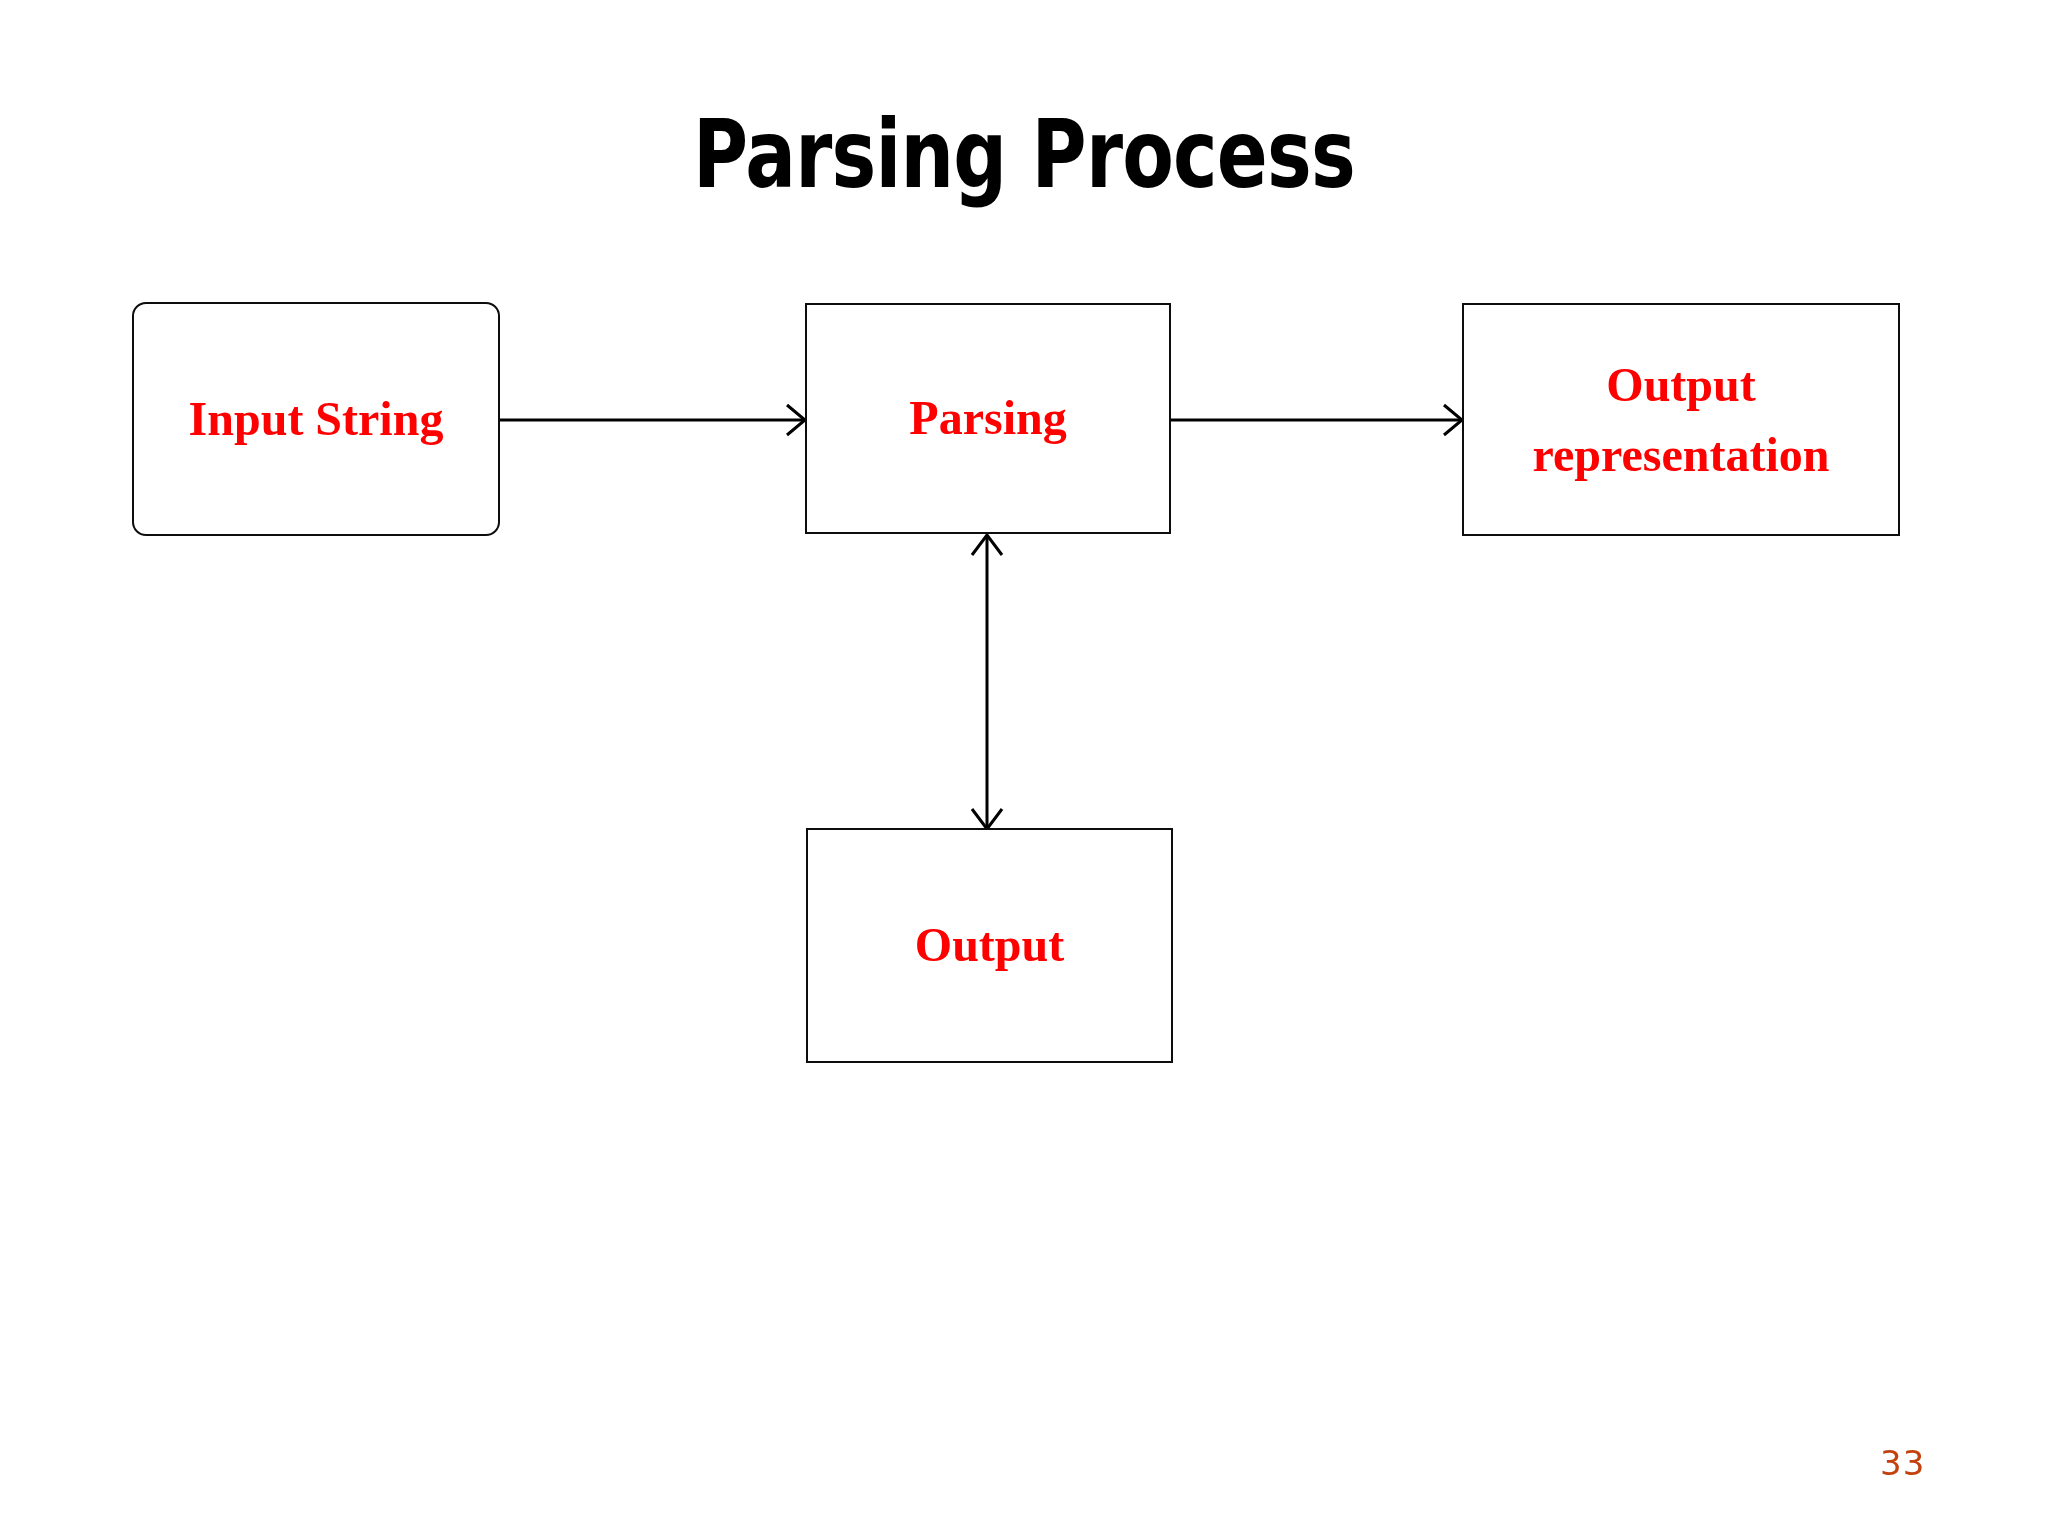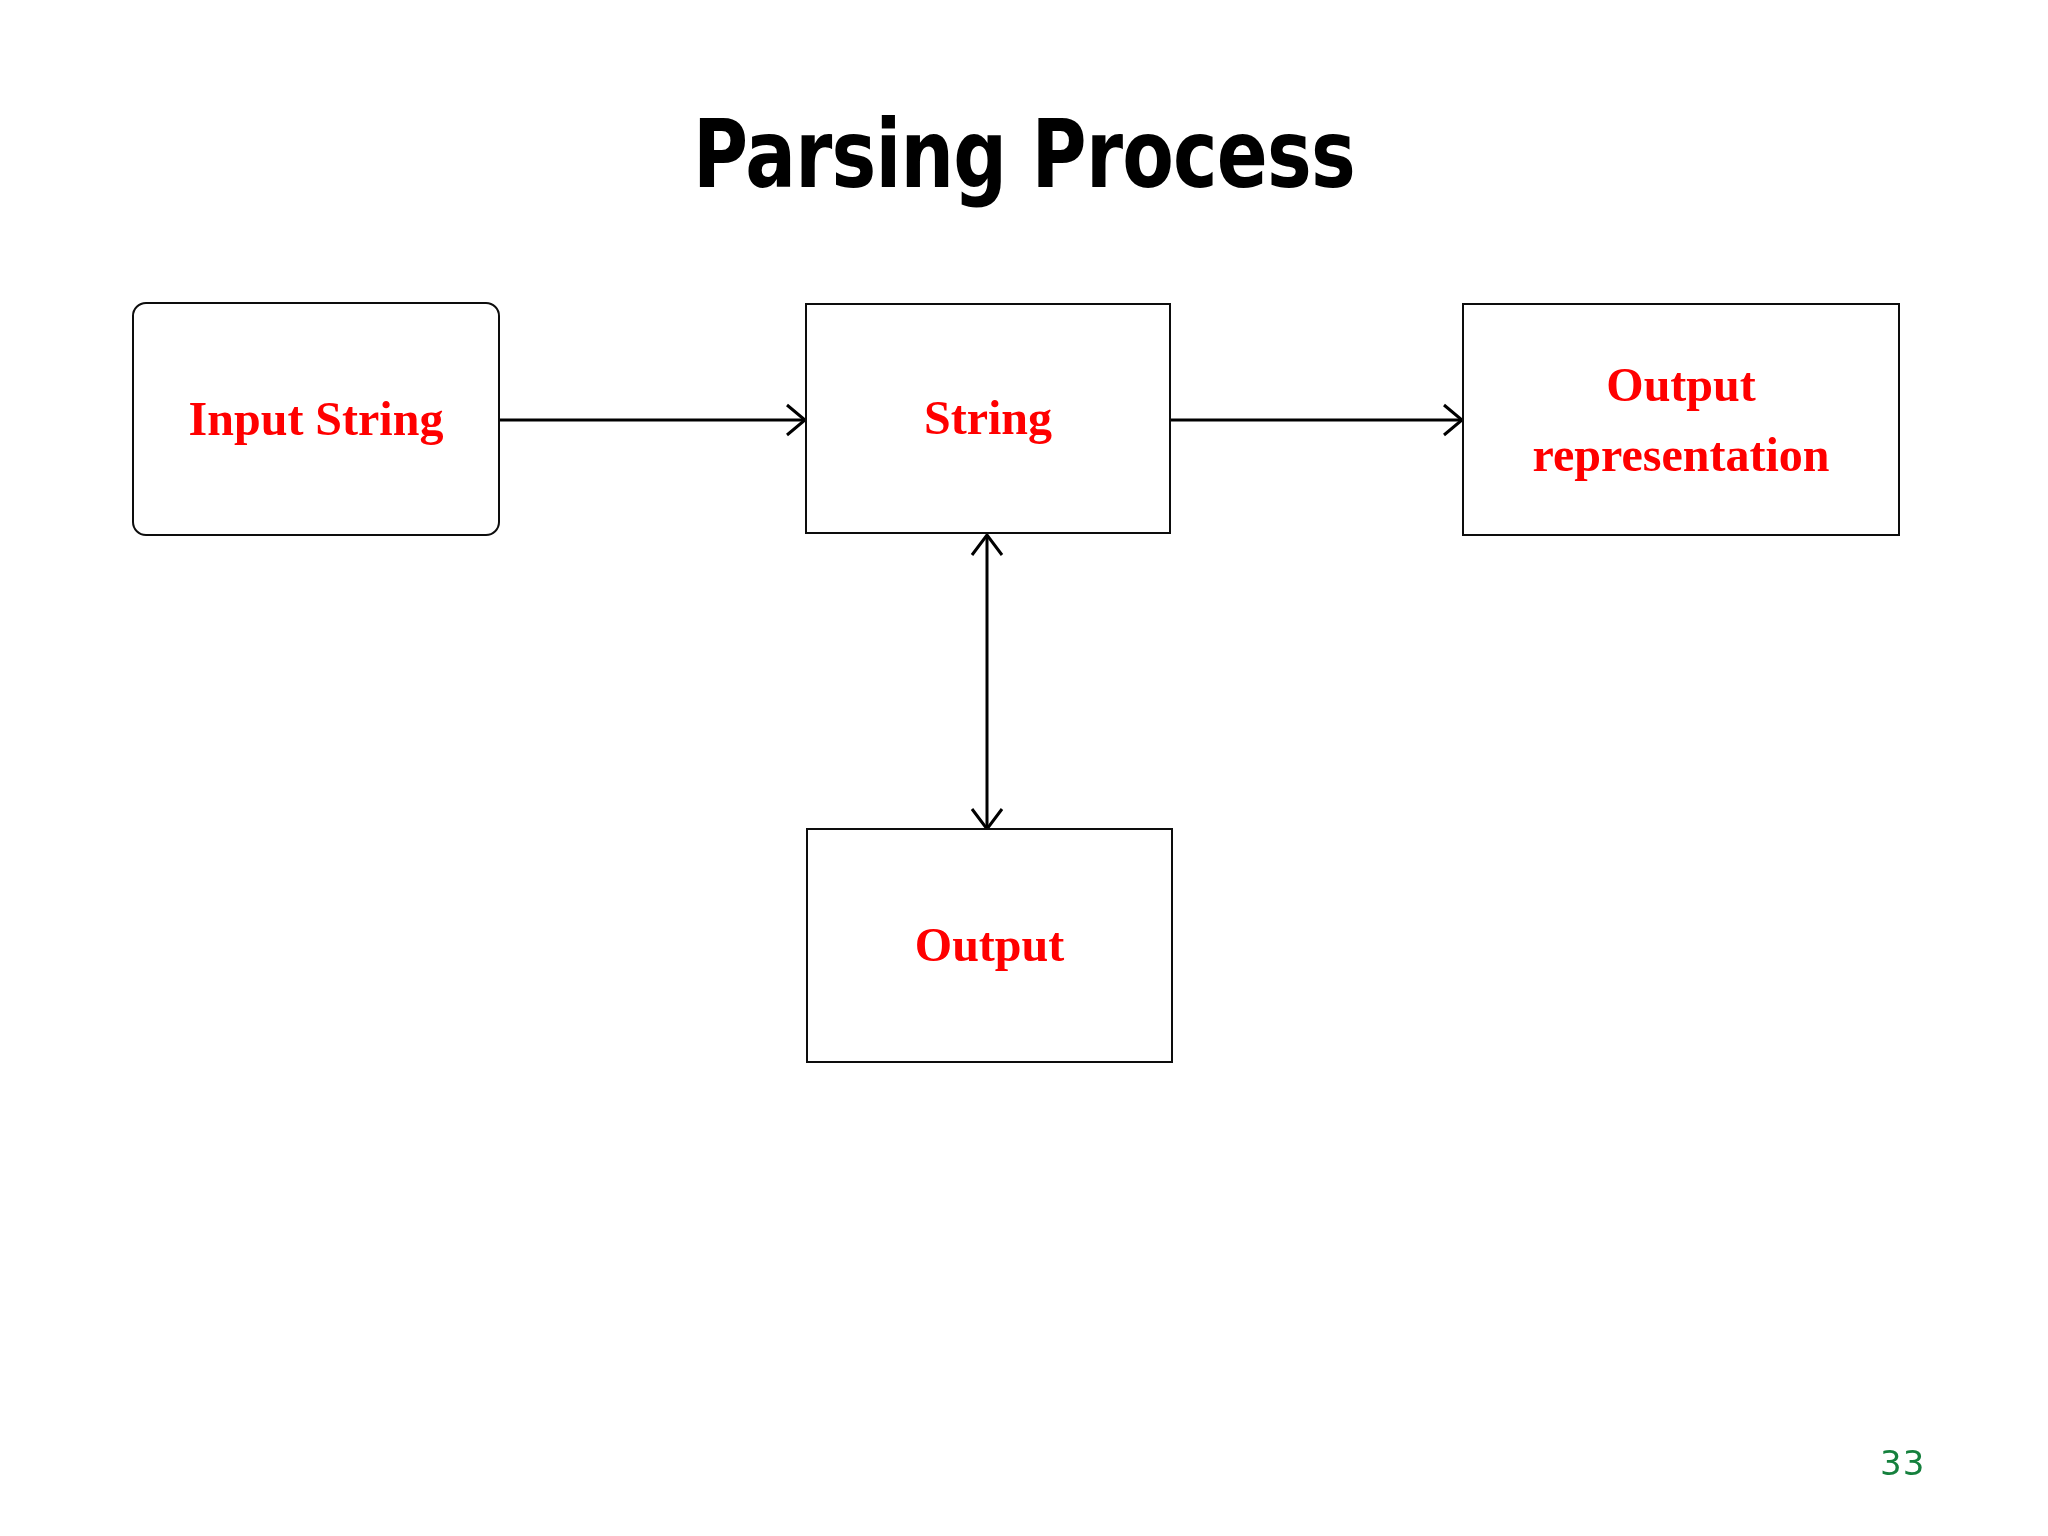--- a/index.html
+++ b/index.html
@@ -75,21 +75,21 @@
 
   
   #page-number {
     position: absolute;
     left: 1880px;
     top: 1443px;
     width: 90px;
     text-align: left;
     font-family: "DejaVu Sans", "Liberation Sans", sans-serif;
     font-size: 34px;
-    color: #15803d;
+    color: #c2410c;
     letter-spacing: 1px;
   }
 </style>
 </head>
 <body>
 
 <div id="slide">
 
   <div id="slide-title">Parsing Process</div>
 
@@ -113,21 +113,21 @@
       <polyline points="7,22 22,2 37,22" fill="none" stroke="#000000" stroke-width="3"></polyline>
       <polyline points="7,276 22,296 37,276" fill="none" stroke="#000000" stroke-width="3"></polyline>
     </svg>
   </div>
 
   <div class="node-box" id="box-input-string">
     <div class="node-label">Input String</div>
   </div>
 
   <div class="node-box" id="box-parser">
-    <div class="node-label">String</div>
+    <div class="node-label">Parsing</div>
   </div>
 
   <div class="node-box" id="box-output">
     <div class="node-label">
       <div>Output</div>
       <div>representation</div>
     </div>
   </div>
 
   <div class="node-box" id="box-lexicon">

